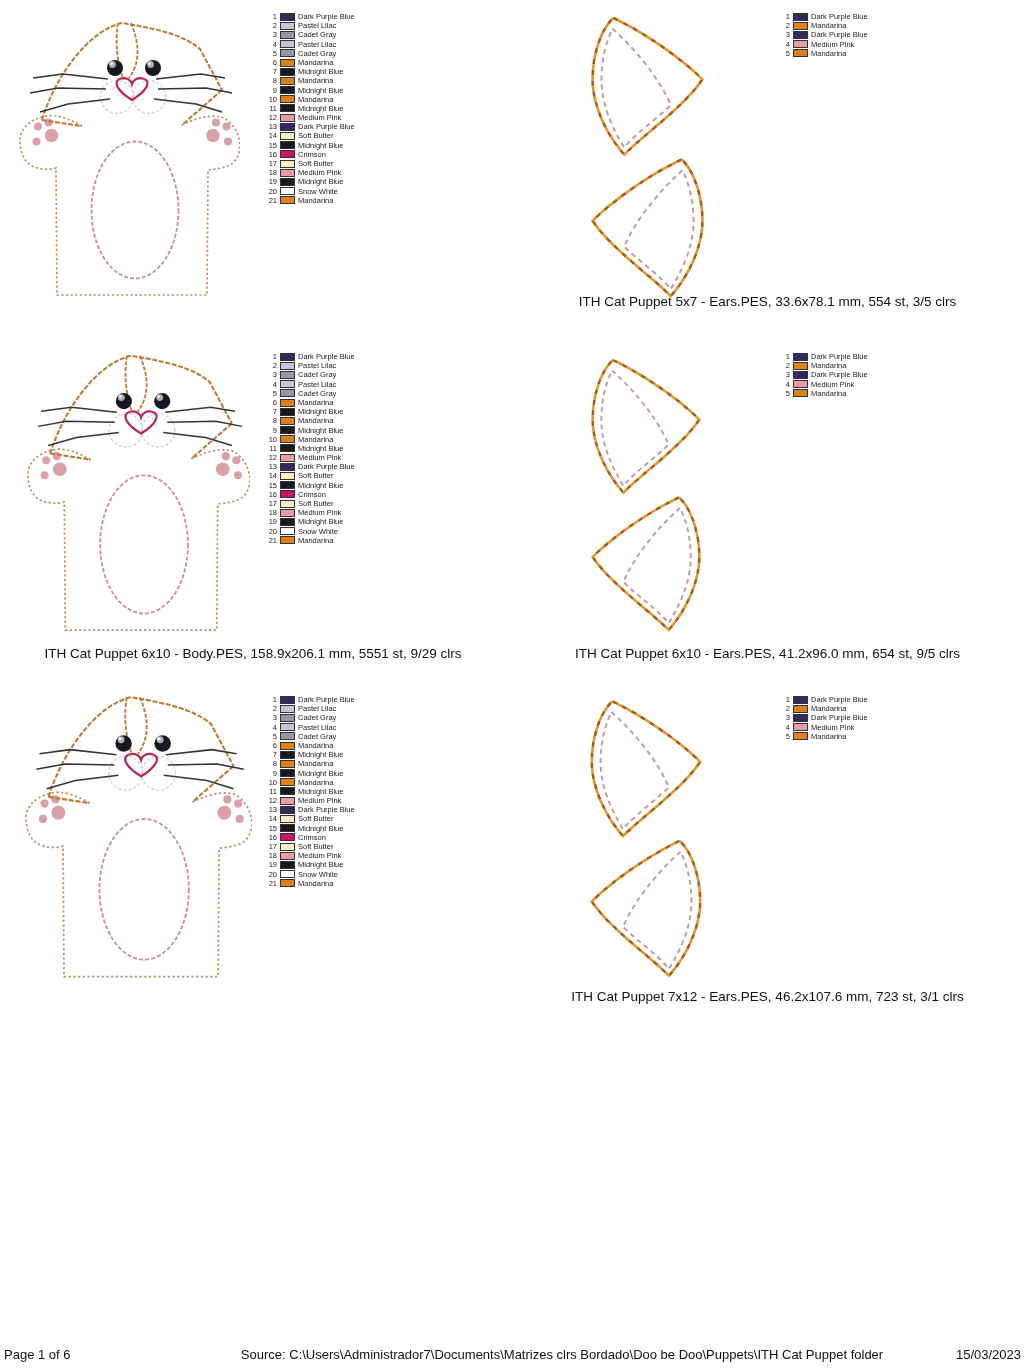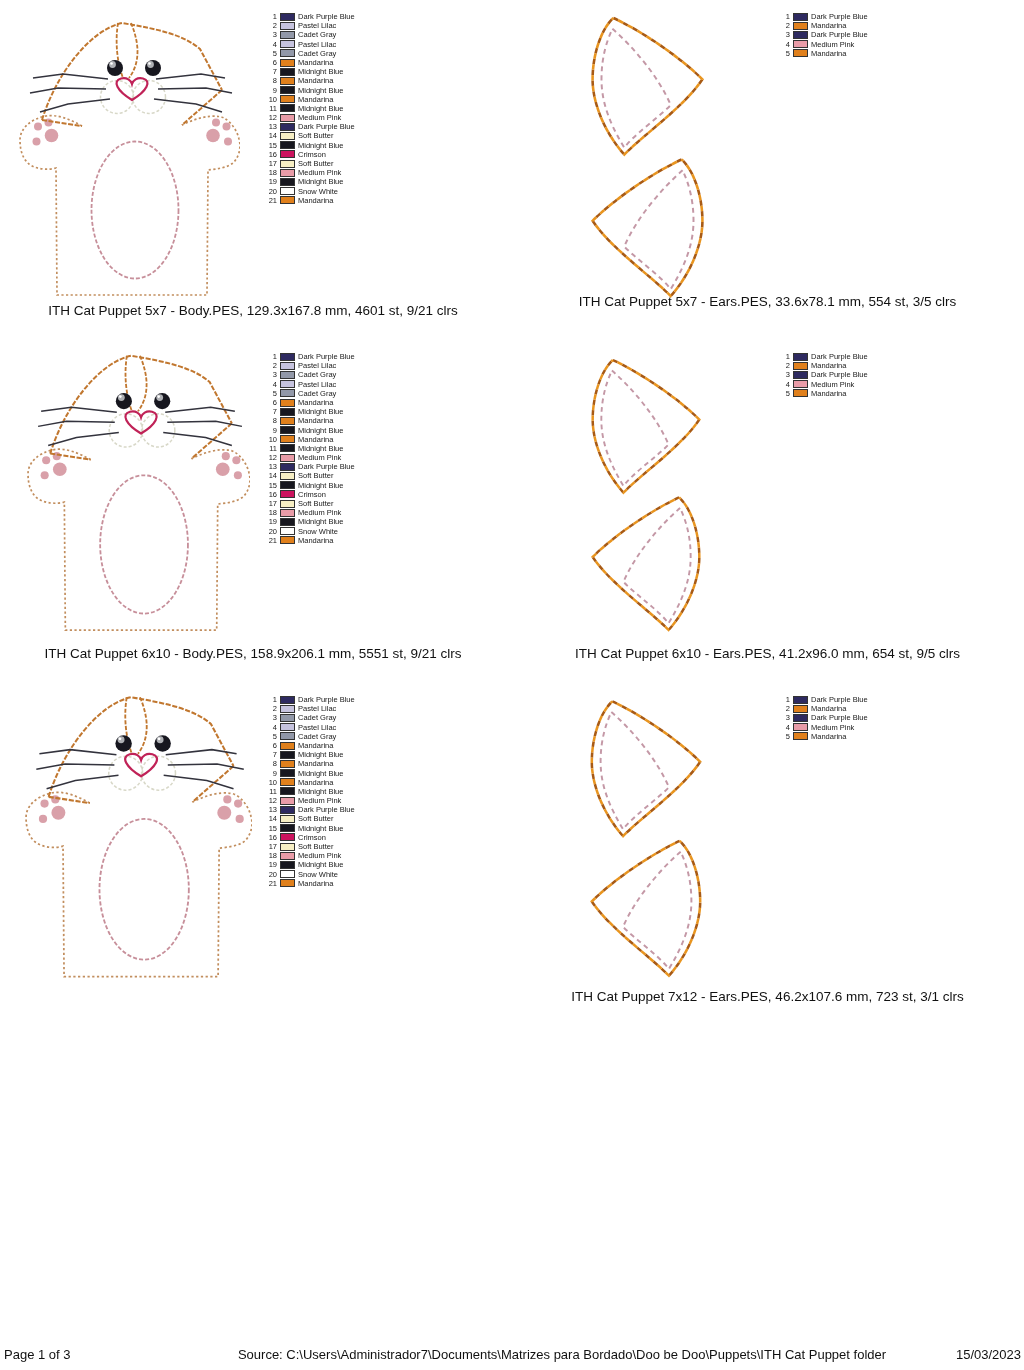--- a/index.html
+++ b/index.html
@@ -204,21 +204,20 @@
         <span class="legend-num">20</span>
         <span class="legend-swatch" style="background: rgb(255, 255, 255);"></span>
         <span class="legend-label">Snow White</span>
       </div>
       <div class="legend-row">
         <span class="legend-num">21</span>
         <span class="legend-swatch" style="background: rgb(224, 128, 28);"></span>
         <span class="legend-label">Mandarina</span>
       </div>
     </div>
-  <div class="caption" style="left:20px;top:303px;width:466px">ITH Cat Puppet 5x7 - Body.PES, 129.3x167.8 mm, 4601 st, 9/21 clrs</div>
 
   <svg class="drawing" style="left:584px;top:16px;width:127px;height:282px">
       <use href="#ear-shape"></use>
     </svg>
   <div class="legend" style="left:777px;top:12px">
       <div class="legend-row">
         <span class="legend-num">1</span>
         <span class="legend-swatch" style="background: rgb(46, 42, 96);"></span>
         <span class="legend-label">Dark Purple Blue</span>
       </div>
@@ -348,21 +347,21 @@
         <span class="legend-num">20</span>
         <span class="legend-swatch" style="background: rgb(255, 255, 255);"></span>
         <span class="legend-label">Snow White</span>
       </div>
       <div class="legend-row">
         <span class="legend-num">21</span>
         <span class="legend-swatch" style="background: rgb(224, 128, 28);"></span>
         <span class="legend-label">Mandarina</span>
       </div>
     </div>
-  <div class="caption" style="left:20px;top:646px;width:466px">ITH Cat Puppet 6x10 - Body.PES, 158.9x206.1 mm, 5551 st, 9/21 clrs</div>
+  <div class="caption" style="left:20px;top:646px;width:466px">ITH Cat Puppet 6x10 - Body.PES, 158.9x206.1 mm, 5551 st, 9/29 clrs</div>
 
   <svg class="drawing" style="left:585px;top:354px;width:122px;height:282px">
       <use href="#ear-shape"></use>
     </svg>
   <div class="legend" style="left:777px;top:352px">
       <div class="legend-row">
         <span class="legend-num">1</span>
         <span class="legend-swatch" style="background: rgb(46, 42, 96);"></span>
         <span class="legend-label">Dark Purple Blue</span>
       </div>
@@ -525,17 +524,17 @@
         <span class="legend-label">Medium Pink</span>
       </div>
       <div class="legend-row">
         <span class="legend-num">5</span>
         <span class="legend-swatch" style="background: rgb(224, 128, 28);"></span>
         <span class="legend-label">Mandarina</span>
       </div>
     </div>
   <div class="caption" style="left:545px;top:989px;width:445px">ITH Cat Puppet 7x12 - Ears.PES, 46.2x107.6 mm, 723 st, 3/1 clrs</div>
 
-  <div class="footer-item footer-page">Page 1 of 3</div>
-  <div class="footer-item footer-source">Source: C:\Users\Administrador7\Documents\Matrizes para Bordado\Doo be Doo\Puppets\ITH Cat Puppet folder</div>
+  <div class="footer-item footer-page">Page 1 of 6</div>
+  <div class="footer-item footer-source">Source: C:\Users\Administrador7\Documents\Matrizes clrs Bordado\Doo be Doo\Puppets\ITH Cat Puppet folder</div>
   <div class="footer-item footer-date">15/03/2023</div>
 
 </div>
 
 </body></html>

